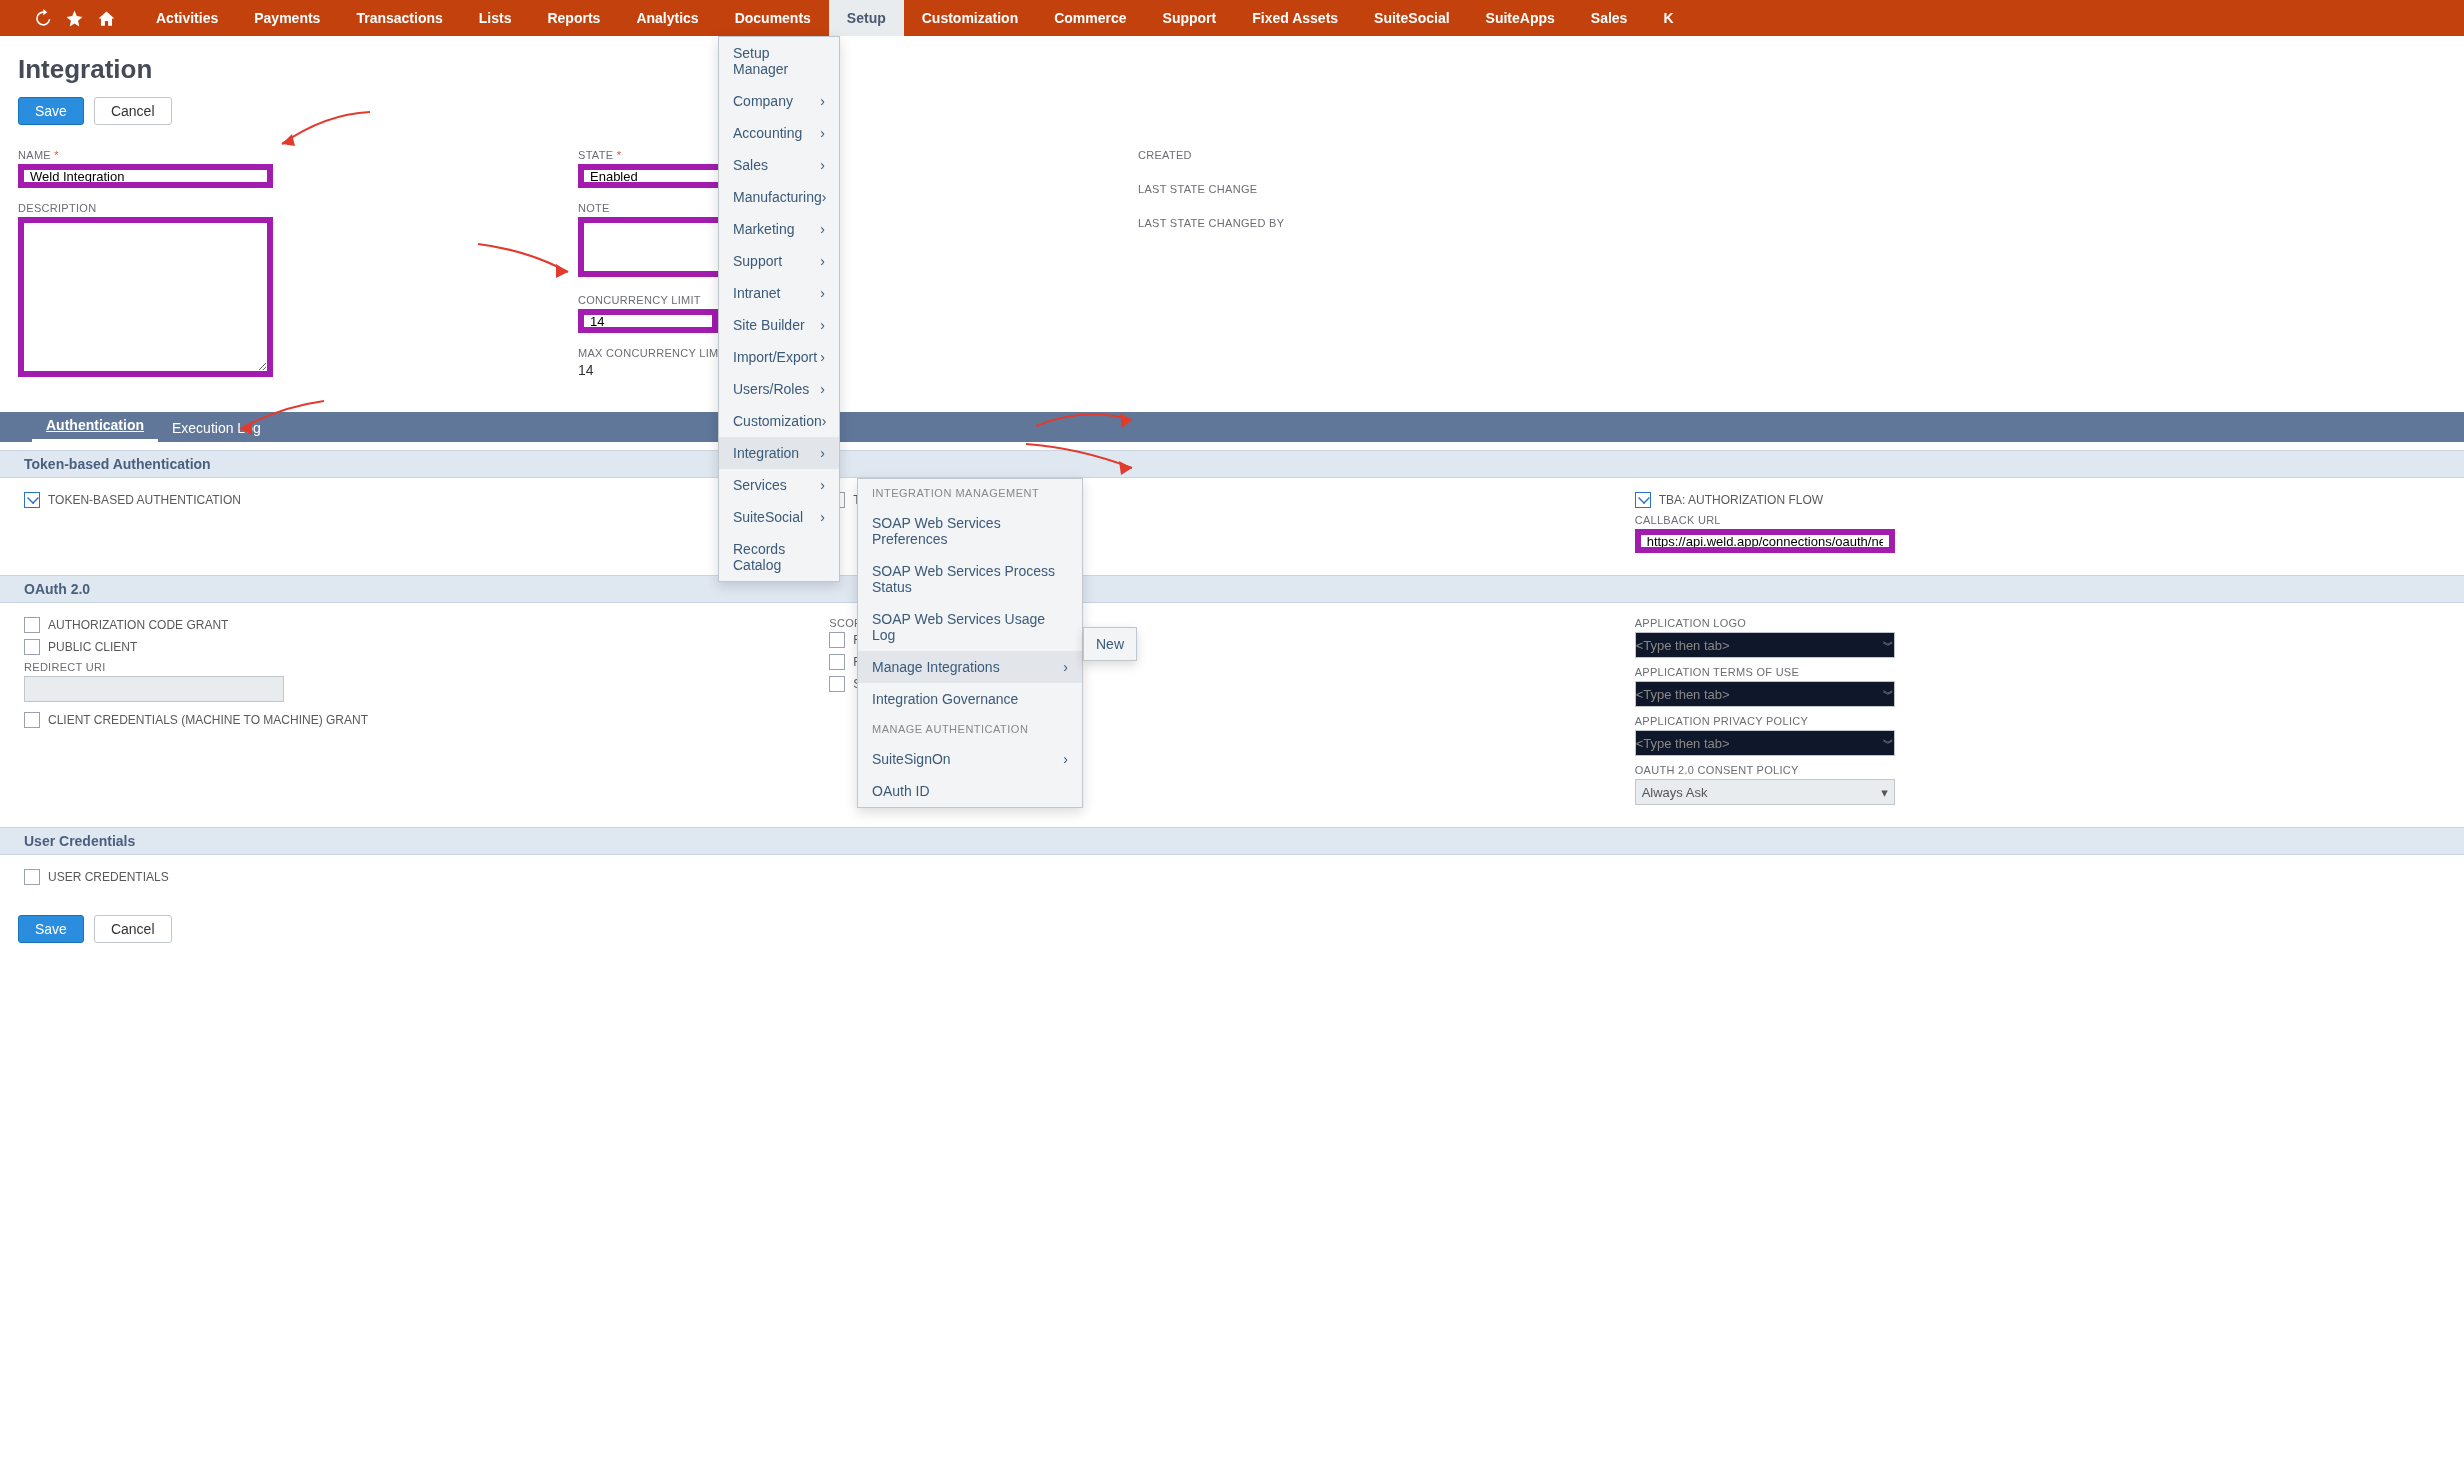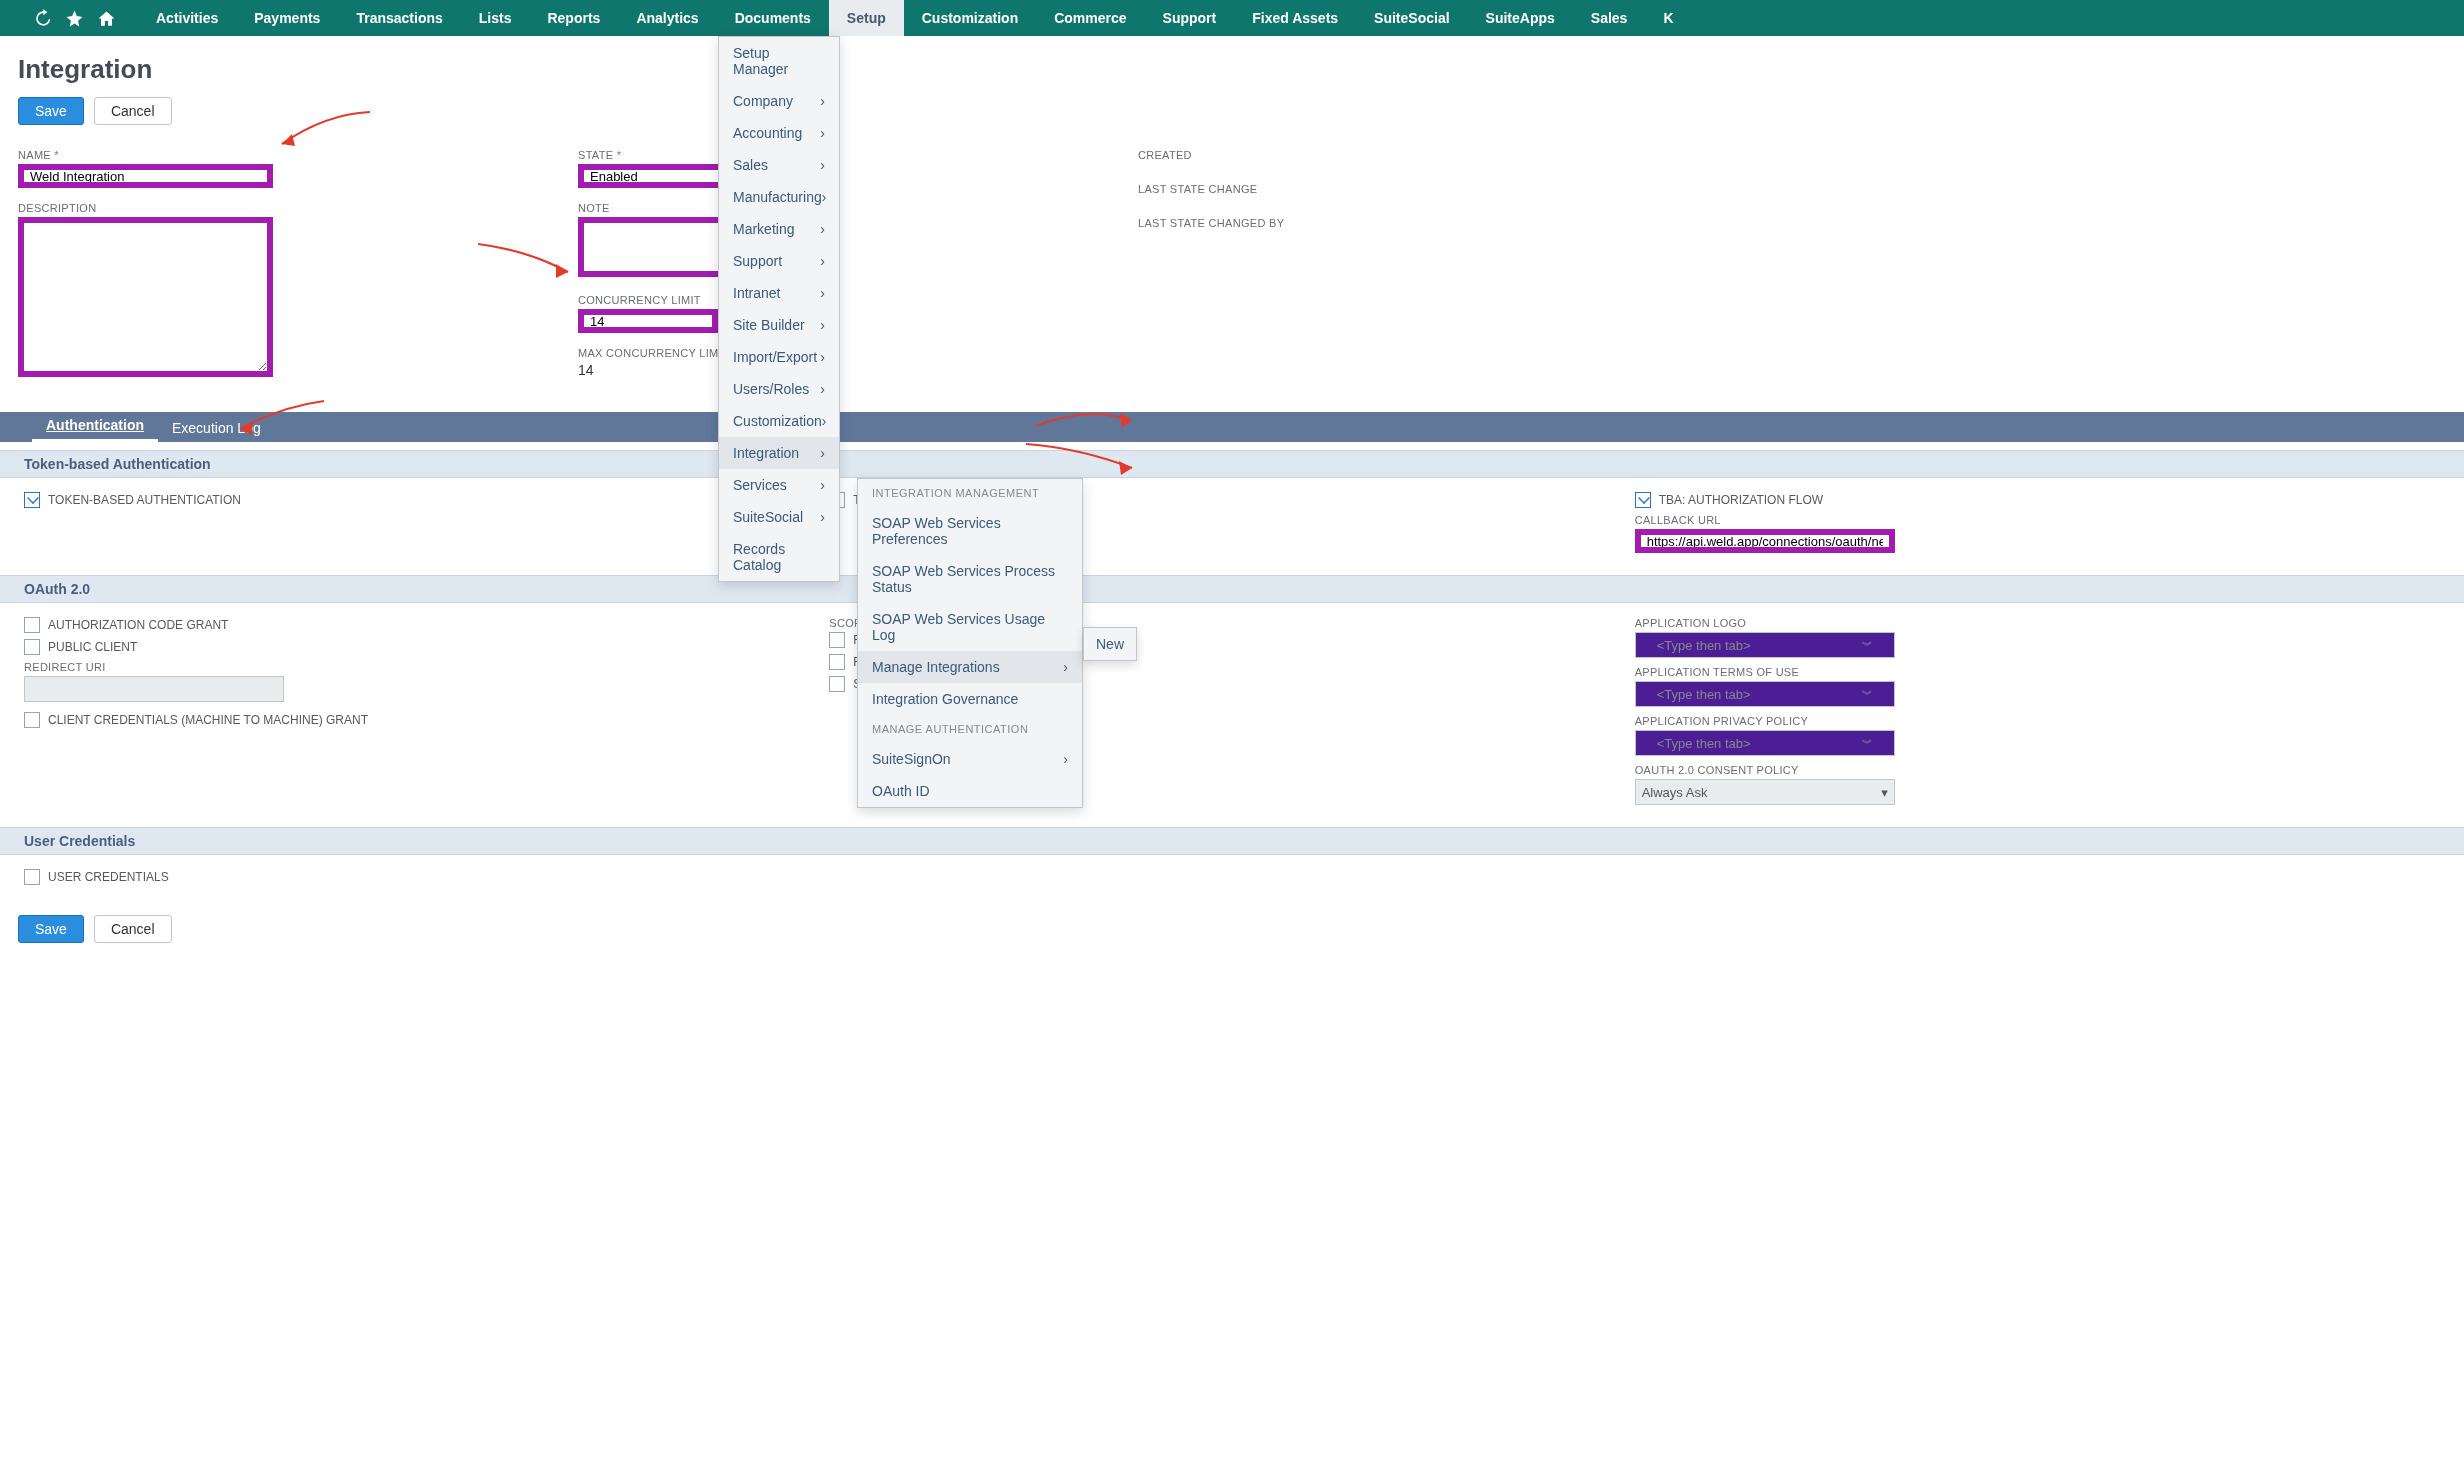--- a/index.html
+++ b/index.html
@@ -5,21 +5,21 @@
   * { box-sizing: border-box; margin: 0; padding: 0; }
   body {
     font-family: -apple-system, BlinkMacSystemFont, "Segoe UI", Helvetica, Arial, sans-serif;
     font-size: 13px;
     color: #333;
     background: #fff;
     width: 2464px;
   }
   
   .topnav {
-    background: #0f766e;
+    background: #c2410c;
     height: 36px;
     display: flex;
     align-items: center;
     padding-left: 26px;
     color: #fff;
   }
   .topnav .icon-btn { width: 32px; height:36px; display:flex; align-items:center; justify-content:center; }
   .topnav .icon-btn svg { fill:#fff; }
   .topnav .spacer { width:16px; }
   .topnav-item {
@@ -58,21 +58,21 @@
   }
   .section-body { padding:14px 24px; }
   .three-col { display:flex; }
   .three-col > div { flex:1; }
   .cb-label { display:flex; align-items:center; gap:8px; font-size:12px; color:#58595b; margin-bottom:6px;}
   .cb { width:14px; height:14px; border:1px solid #9aa2ad; background:#fff; display:inline-block; position:relative;}
   .cb.cb-lg { width:16px; height:16px; }
   .cb.checked { background:#fff; border-color:#2a74c7;}
   .cb.checked::after { content:""; position:absolute; left:2px; top:-1px; width:10px; height:10px; border-right:2px solid #2a74c7; border-bottom:2px solid #2a74c7; transform:rotate(45deg) scale(.7); }
   .disabled-input { background:#e9ecef; border:1px solid #c1c6cd; height:26px; width:260px; }
-  .type-then-tab { background:#4c1d95; border:1px solid #c1c6cd; height:26px; width:260px; display:flex; align-items:center; justify-content:space-between; padding:0 21px; color:#888; font-size:13px;}
+  .type-then-tab { background:#0f172a; border:1px solid #c1c6cd; height:26px; width:260px; display:flex; align-items:center; justify-content:space-between; padding:0 0; color:#888; font-size:13px;}
   .dbl-chev { font-size:11px; color:#888;}
   .select-look { background:#e9ecef; border:1px solid #c1c6cd; height:26px; width:260px; display:flex; align-items:center; justify-content:space-between; padding:0 6px; color:#555; font-size:13px;}
 
   
   .menu {
     position:absolute; background:#f3f4f5; border:1px solid #c1c6cd; box-shadow:0 4px 12px rgba(0,0,0,.15);
   }
   .menu-item { display:flex; align-items:center; justify-content:space-between; padding:8px 14px; color:#3b5a7a; font-size:14px; cursor:pointer;}
   .menu-item .chev { color:#3b5a7a; font-size:14px;}
   .menu-item.hot { background:#e2e6ea;}

